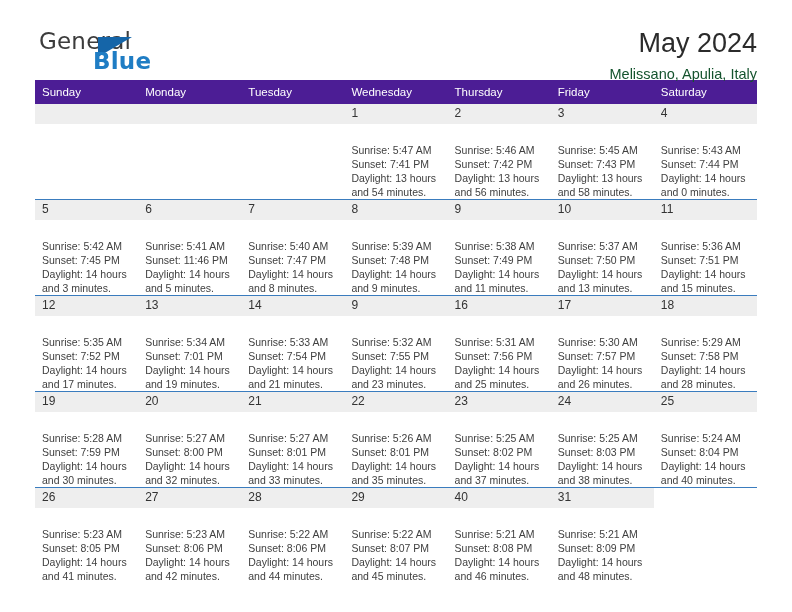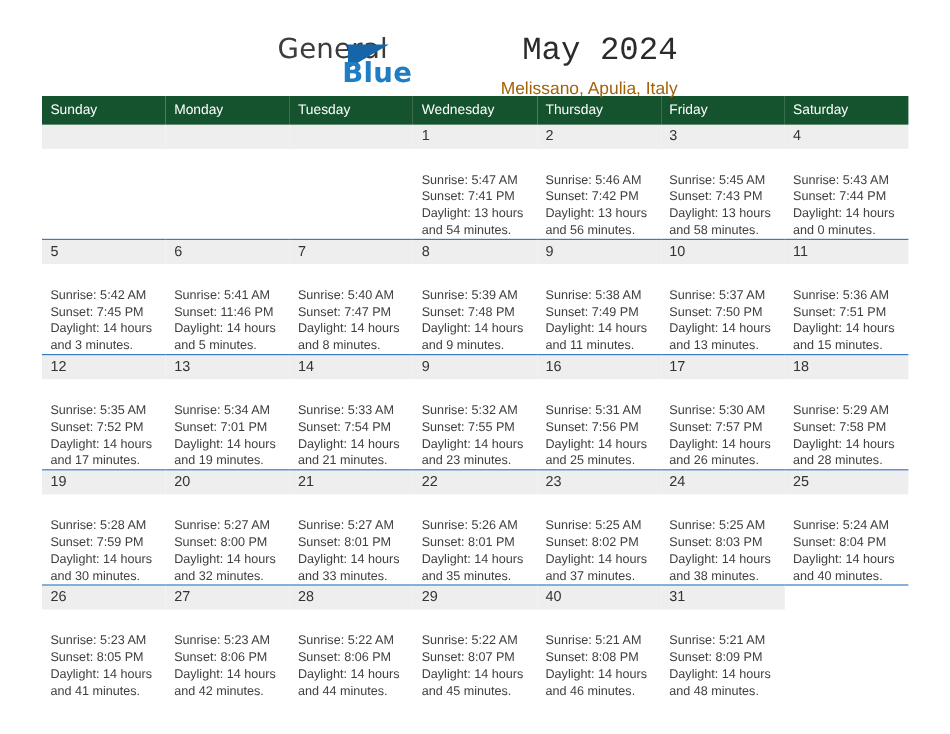--- a/index.html
+++ b/index.html
@@ -20,21 +20,21 @@
     width: 792px;
     height: 612px;
     box-sizing: border-box;
     padding: 0 35px;
   }
 
   
   .header {
     display: flex;
     align-items: flex-start;
-    justify-content: center;
+    justify-content: space-between;
     height: 72px;
     padding-top: 28px;
     box-sizing: border-box;
   }
   .brand {
     position: relative;
     width: 190px;
     height: 48px;
   }
   .brand-general {
@@ -69,38 +69,37 @@
   .titles {
     text-align: right;
     padding-top: 0px;
   }
   .cal-title {
     font-size: 27px;
     color: #2b2b2b;
     line-height: 30px;
     font-weight: normal;
     margin: 0;
-    font-family: Liberation Mono, monospace;
   }
   .cal-subtitle {
     font-size: 14.5px;
-    color: #a16207;
+    color: #14532d;
     line-height: 20px;
     margin: 6px 0 0 0;
   }
 
   
   .calendar {
     margin-top: 8px;
     width: 722px;
     border-collapse: collapse;
     table-layout: fixed;
   }
   .calendar th {
-    background: #14532d;
+    background: #4c1d95;
     color: #ffffff;
     font-size: 11.5px;
     font-weight: normal;
     text-align: left;
     padding: 6px 0 6px 7px;
     height: 20px;
     box-sizing: border-box;
   }
   .calendar td {
     vertical-align: top;

